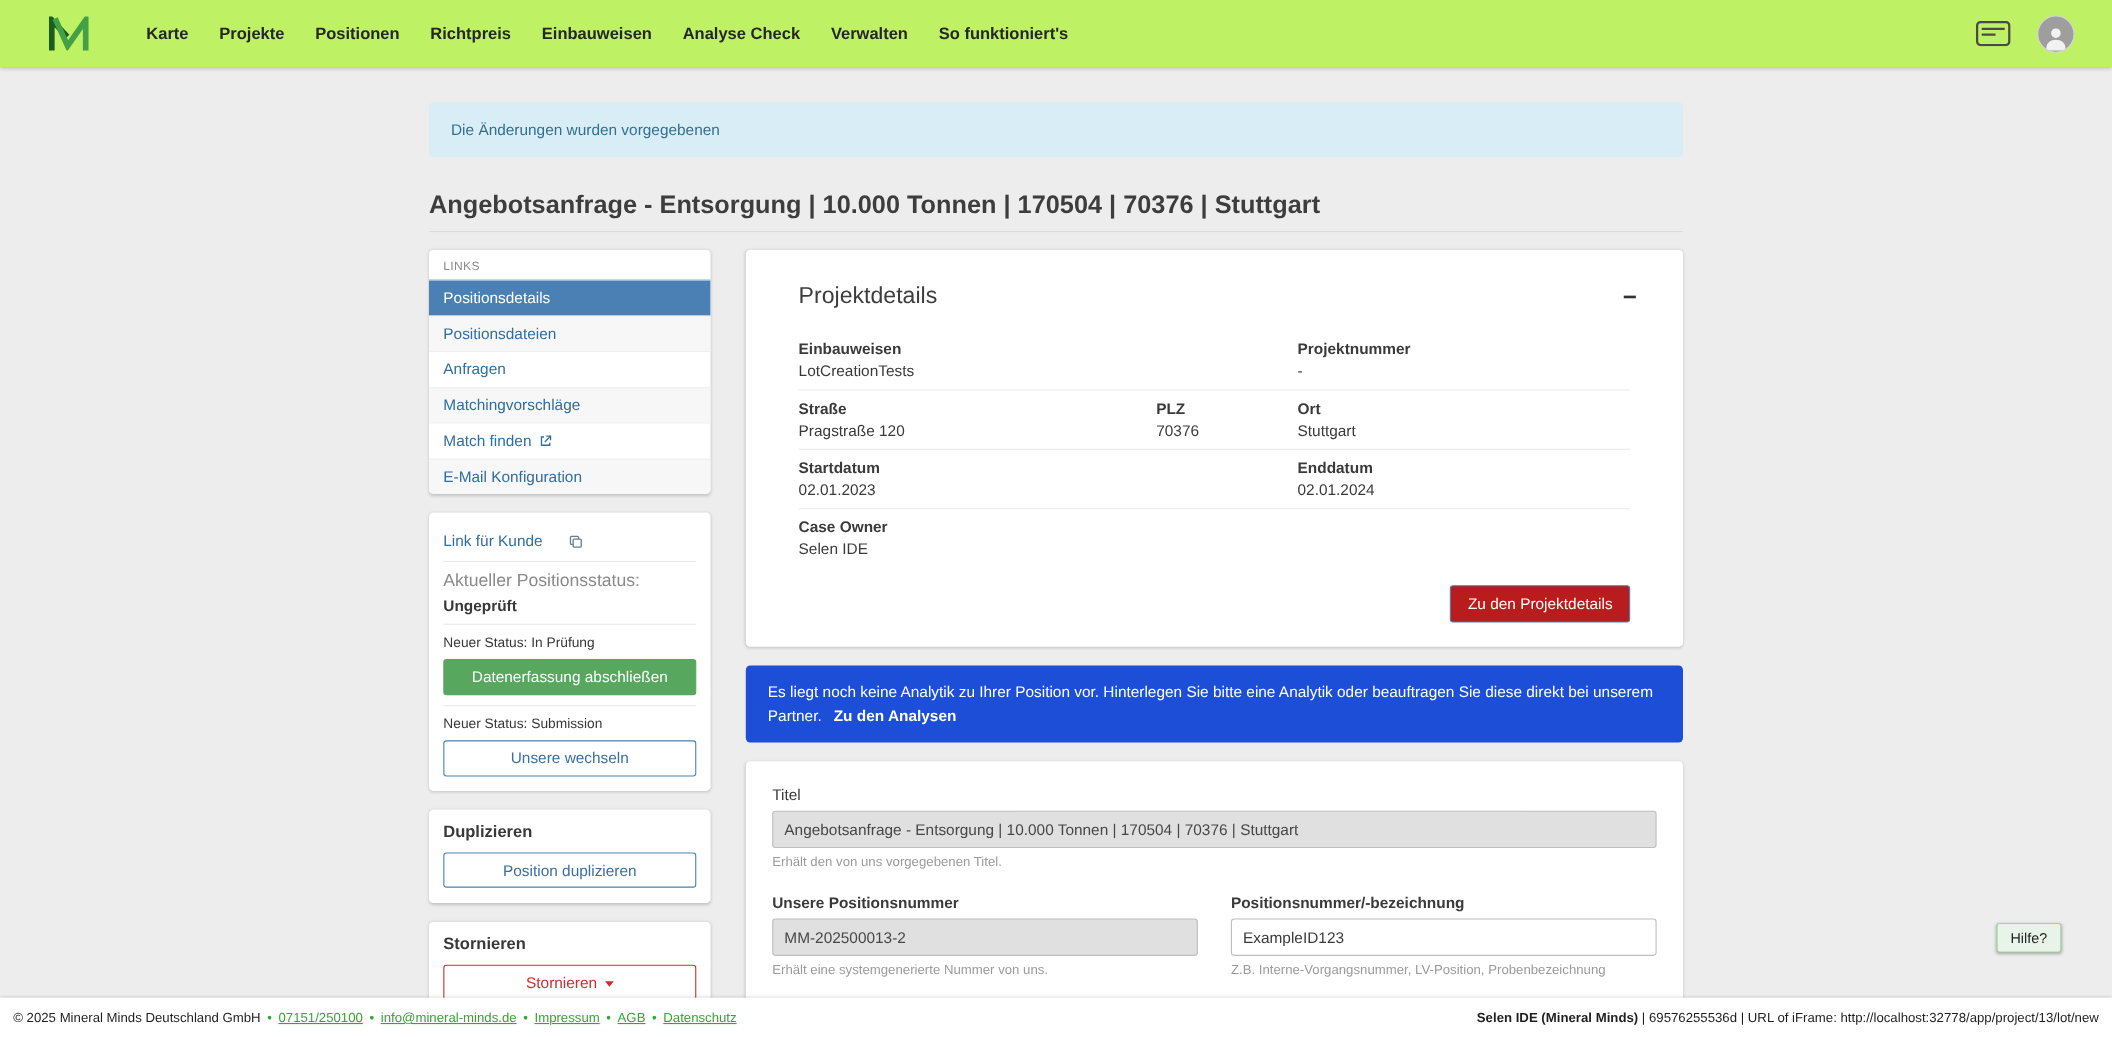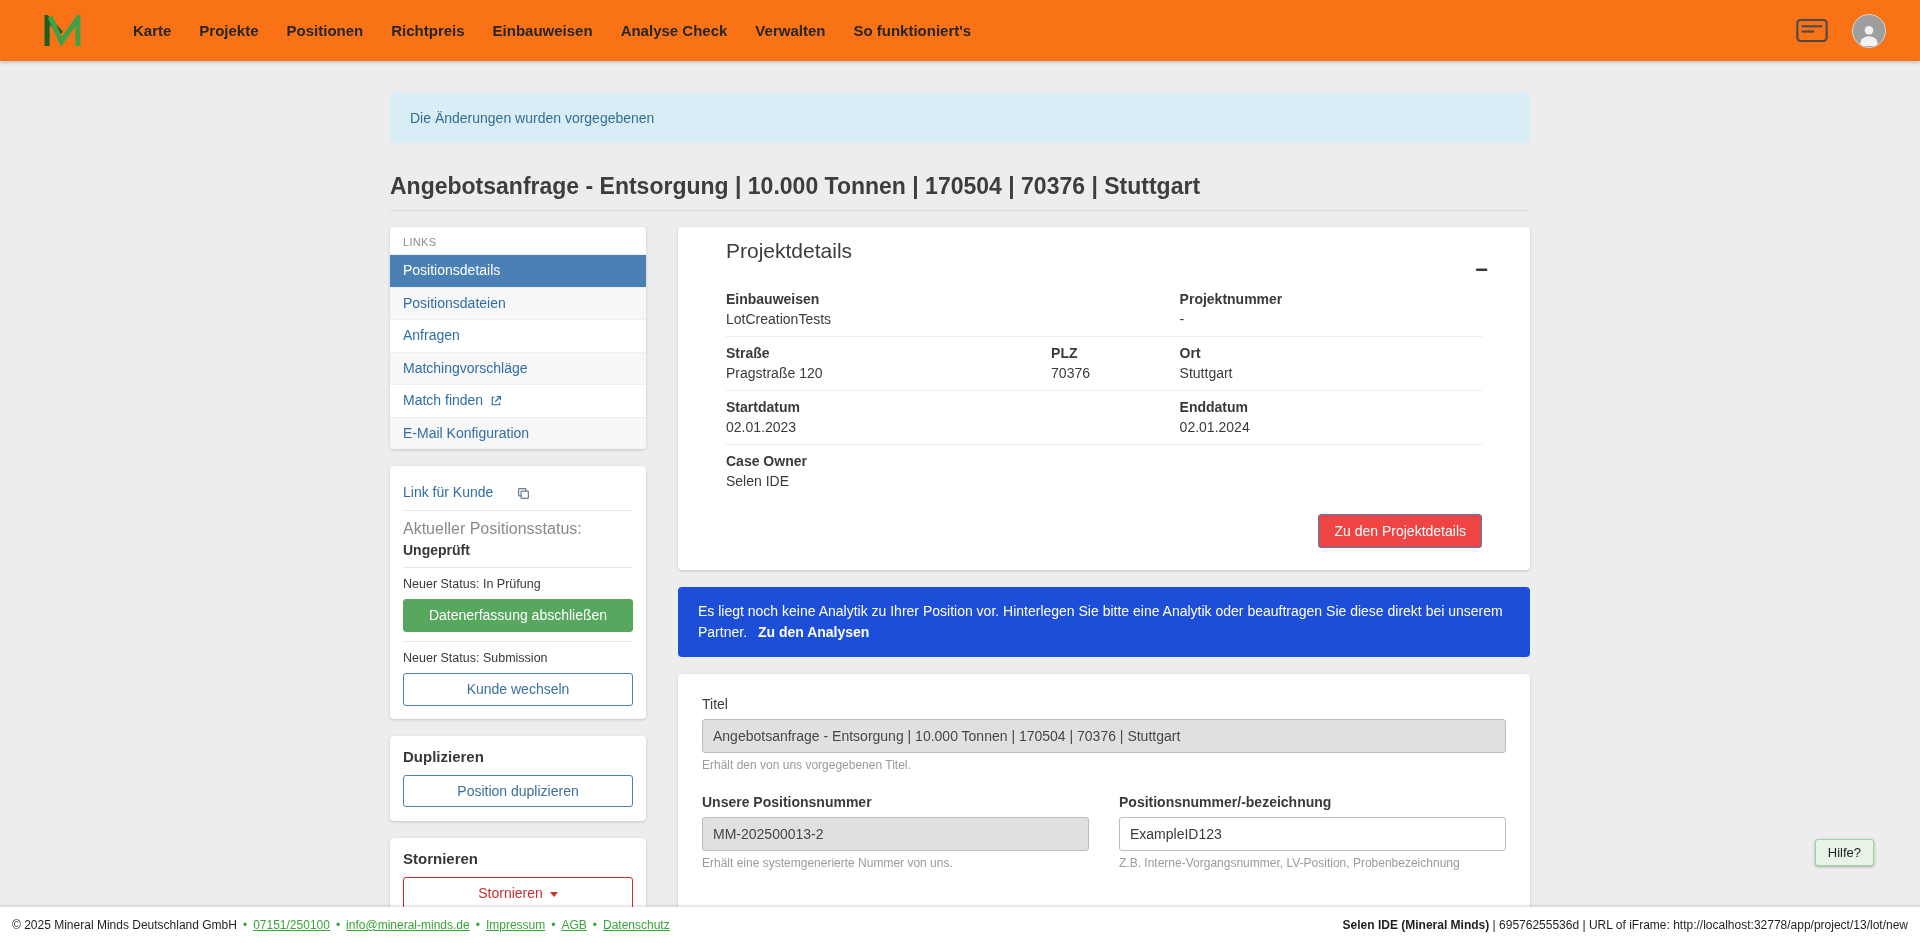--- a/index.html
+++ b/index.html
@@ -1,20 +1,20 @@
 <!DOCTYPE html>
 <html><head>
 <meta charset="utf-8">
 <style>
   *{box-sizing:border-box}
   html,body{margin:0;padding:0;width:1920px;height:943px;overflow:hidden;background:#ededed;
     font-family:"Liberation Sans",sans-serif;color:#212121}
 
   
-  .topbar{height:61px;background:#f97316;display:flex;align-items:center;padding:0 34px 0 44px;
+  .topbar{height:61px;background:#bef264;display:flex;align-items:center;padding:0 34px 0 44px;
     box-shadow:0 1px 4px rgba(0,0,0,.25);position:relative;z-index:5}
   .logo{margin-right:38px;display:flex;align-items:center;cursor:pointer}
   .nav{display:flex;align-items:center}
   .nav-item{padding:8px 14px;font-size:15px;font-weight:700;color:#262626;text-decoration:none;cursor:pointer;white-space:nowrap}
   .topbar-right{margin-left:auto;display:flex;align-items:center;gap:24px}
   .device-btn{cursor:pointer;display:flex;align-items:center}
   .avatar{width:34px;height:34px;border-radius:50%;background:#9e9e9e;display:flex;align-items:flex-end;justify-content:center;overflow:hidden;cursor:pointer;border:1px solid #d6d6d6}
 
   
   .container{width:1140px;margin:0 auto;padding-top:32px}
@@ -44,30 +44,30 @@
   .new-status b{font-weight:400}
   .btn{display:block;width:100%;border-radius:3px;font-size:14px;padding:7px 10px;cursor:pointer;font-family:inherit;text-align:center;line-height:1.2}
   .btn-green{background:#57a75f;border:1px solid #57a75f;color:#fff}
   .btn-outline-blue{background:#fff;border:1px solid #4a80b4;color:#3b6fa0}
   .btn-outline-red{background:#fff;border:1px solid #c9302c;color:#c9302c}
   .small-card{padding:12px 13px 14px}
   .card-heading{font-size:15px;font-weight:700;color:#383838;margin-bottom:10px}
   .caret{display:inline-block;width:0;height:0;border-left:4px solid transparent;border-right:4px solid transparent;border-top:5px solid currentColor;margin-left:7px;vertical-align:middle}
 
   
-  .project-card{padding:12px 48px 22px;position:relative}
+  .project-card{padding:30px 48px 22px;position:relative}
   .project-head h2{font-size:21px;font-weight:400;color:#3d3d3d;margin:0 0 20px}
   .collapse-btn{position:absolute;top:28px;right:38px;background:none;border:none;font-size:22px;font-weight:700;color:#333;cursor:pointer;line-height:1;padding:4px}
   .p-row{display:flex;padding:8px 0;border-bottom:1px solid #ececec}
   .p-row.no-border{border-bottom:none}
   .p-label{font-size:14px;font-weight:700;color:#3a3a3a;margin-bottom:2px;line-height:1.25}
   .p-value{font-size:14px;color:#3a3a3a;line-height:1.25}
   .w60{width:60%}.w40{width:40%}.w43{width:43%}.w17{width:17%}.w100{width:100%}
   .project-actions{text-align:right;margin-top:16px}
-  .btn-blue{display:inline-block;width:auto;background:#ef4444;border:1px solid #4a80b4;color:#fff;padding:8px 15px;font-size:14px;border-radius:3px;cursor:pointer;font-family:inherit}
+  .btn-blue{display:inline-block;width:auto;background:#b91c1c;border:1px solid #4a80b4;color:#fff;padding:8px 15px;font-size:14px;border-radius:3px;cursor:pointer;font-family:inherit}
 
   
   .banner{background:#1d4ed8;color:#fff;border-radius:4px;padding:14px 20px;font-size:14px;line-height:1.5;margin-bottom:17px}
   .banner-link{color:#fff;font-weight:700;margin-left:7px;text-decoration:none;cursor:pointer;white-space:nowrap}
 
   
   .form-card{padding:22px 24px 46px}
   .form-label{display:block;font-size:14px;color:#3a3a3a;margin-bottom:7px}
   .form-label.bold{font-weight:700}
   .text-input{width:100%;padding:8px 10px;font-size:14px;border:1px solid #bdbdbd;border-radius:3px;color:#3a3a3a;background:#fff;font-family:inherit}
@@ -182,21 +182,21 @@
             <span>Neuer Status:</span>
             <b>In Prüfung</b>
           </div>
           <button class="btn btn-green">Datenerfassung abschließen</button>
         </div>
         <div class="section last">
           <div class="new-status">
             <span>Neuer Status:</span>
             <b>Submission</b>
           </div>
-          <button class="btn btn-outline-blue">Kunde wechseln</button>
+          <button class="btn btn-outline-blue">Unsere wechseln</button>
         </div>
       </div>
 
       <div class="card small-card">
         <div class="card-heading">Duplizieren</div>
         <button class="btn btn-outline-blue">Position duplizieren</button>
       </div>
 
       <div class="card small-card">
         <div class="card-heading">Stornieren</div>

